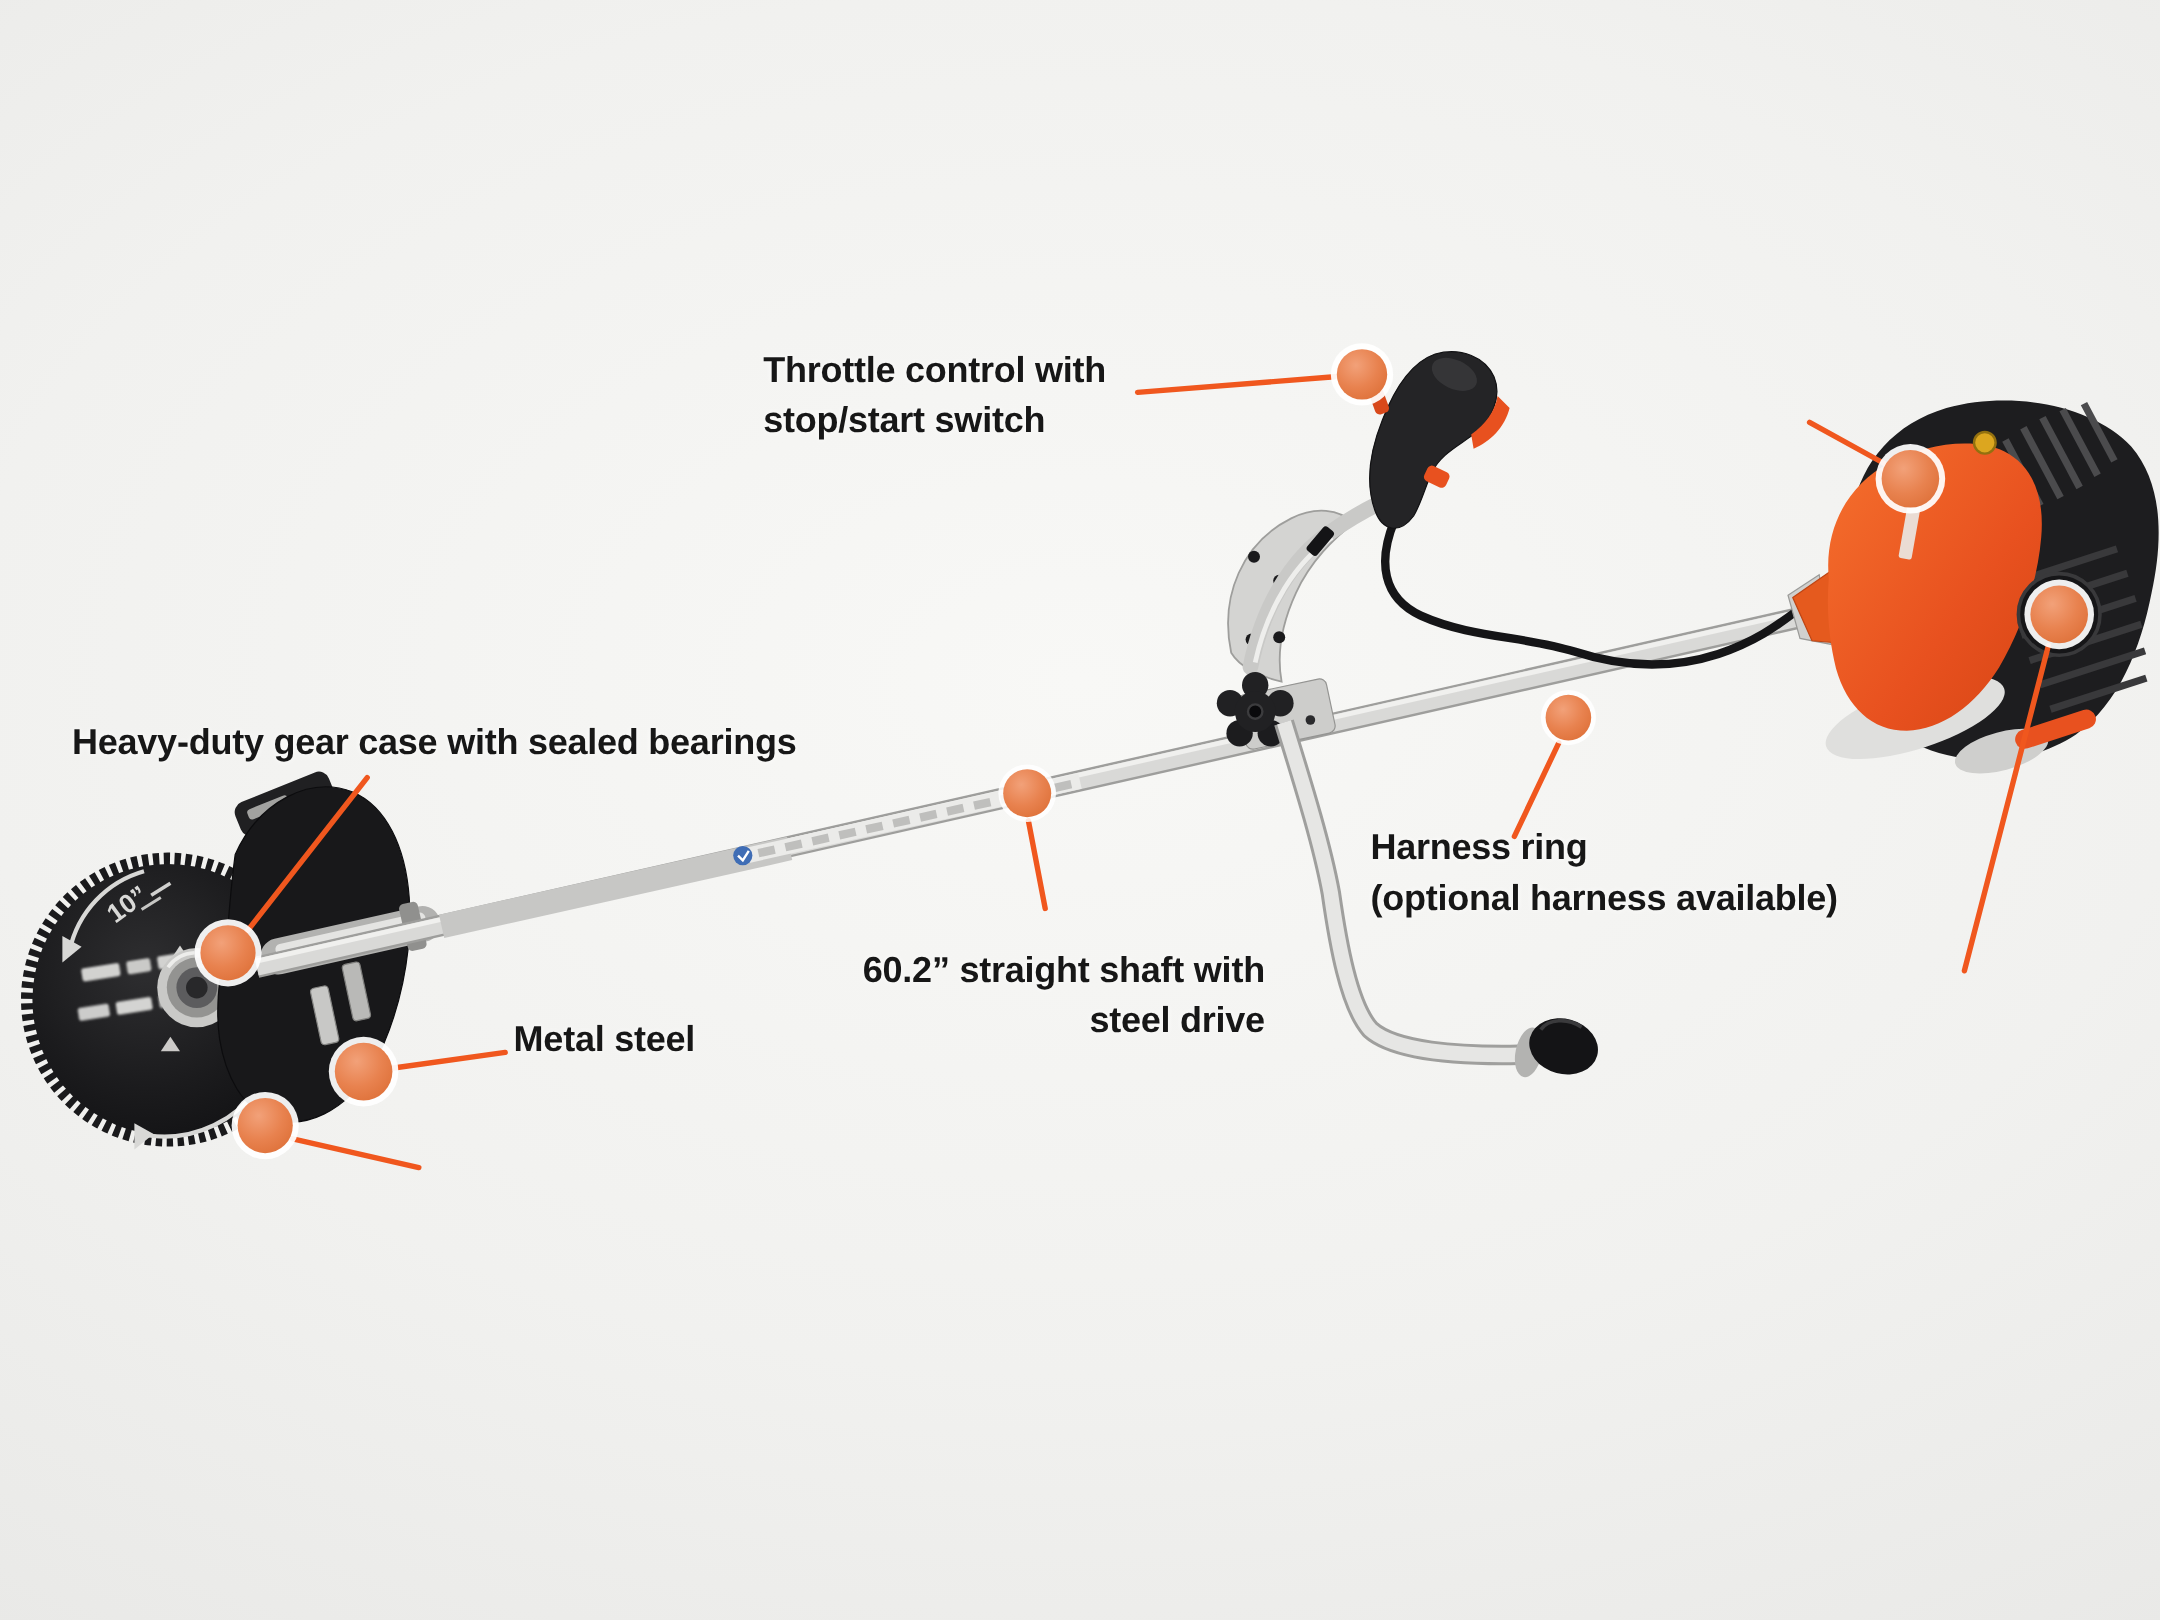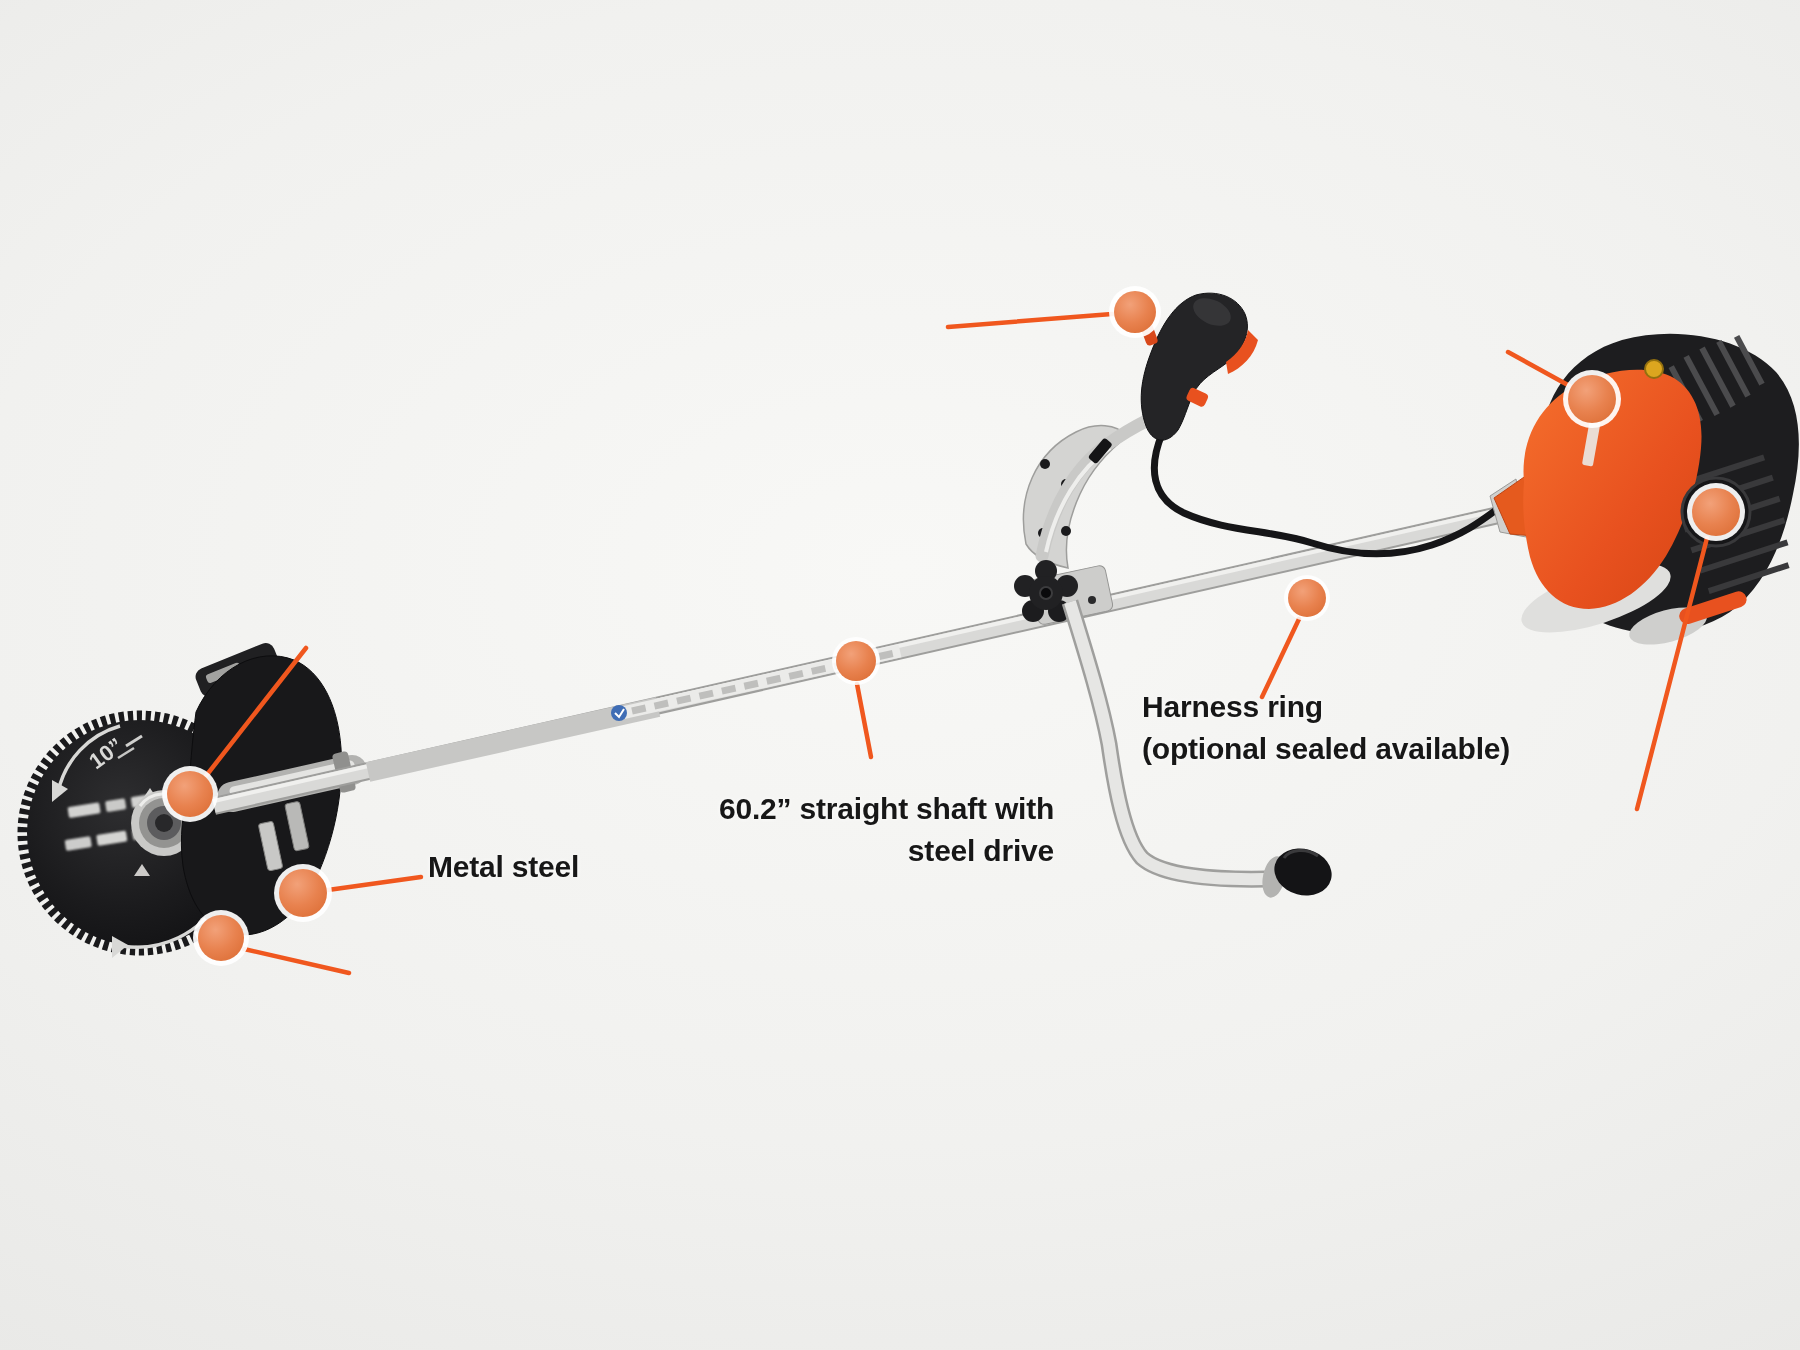--- a/index.html
+++ b/index.html
@@ -228,19 +228,22 @@
       <circle cx="1307" cy="598" r="23" fill="#ffffff" opacity="0.85"></circle>
           <circle cx="1307" cy="598" r="19" fill="url(#dotGrad)"></circle>
     </g>
     <g>
       <circle cx="1716" cy="512" r="29" fill="#ffffff" opacity="0.93"></circle>
           <circle cx="1716" cy="512" r="24" fill="url(#dotGrad)"></circle>
     </g>
   </g>
 </svg>
 
+  <div class="lbl" style="left:636px;  top:288px;">Throttle control with
+stop/start switch</div>
+  <div class="lbl" style="left:60px;   top:598px;">Heavy-duty gear case with sealed bearings</div>
   <div class="lbl" style="left:428px;  top:846px;">Metal steel</div>
   <div class="lbl" style="left:719px;  top:788px;text-align:right;">60.2” straight shaft with
 steel drive</div>
   <div class="lbl" style="left:1142px; top:686px;">Harness ring
-(optional sealed available)</div>
+(optional harness available)</div>
 
 </div>
 
 </body></html>

